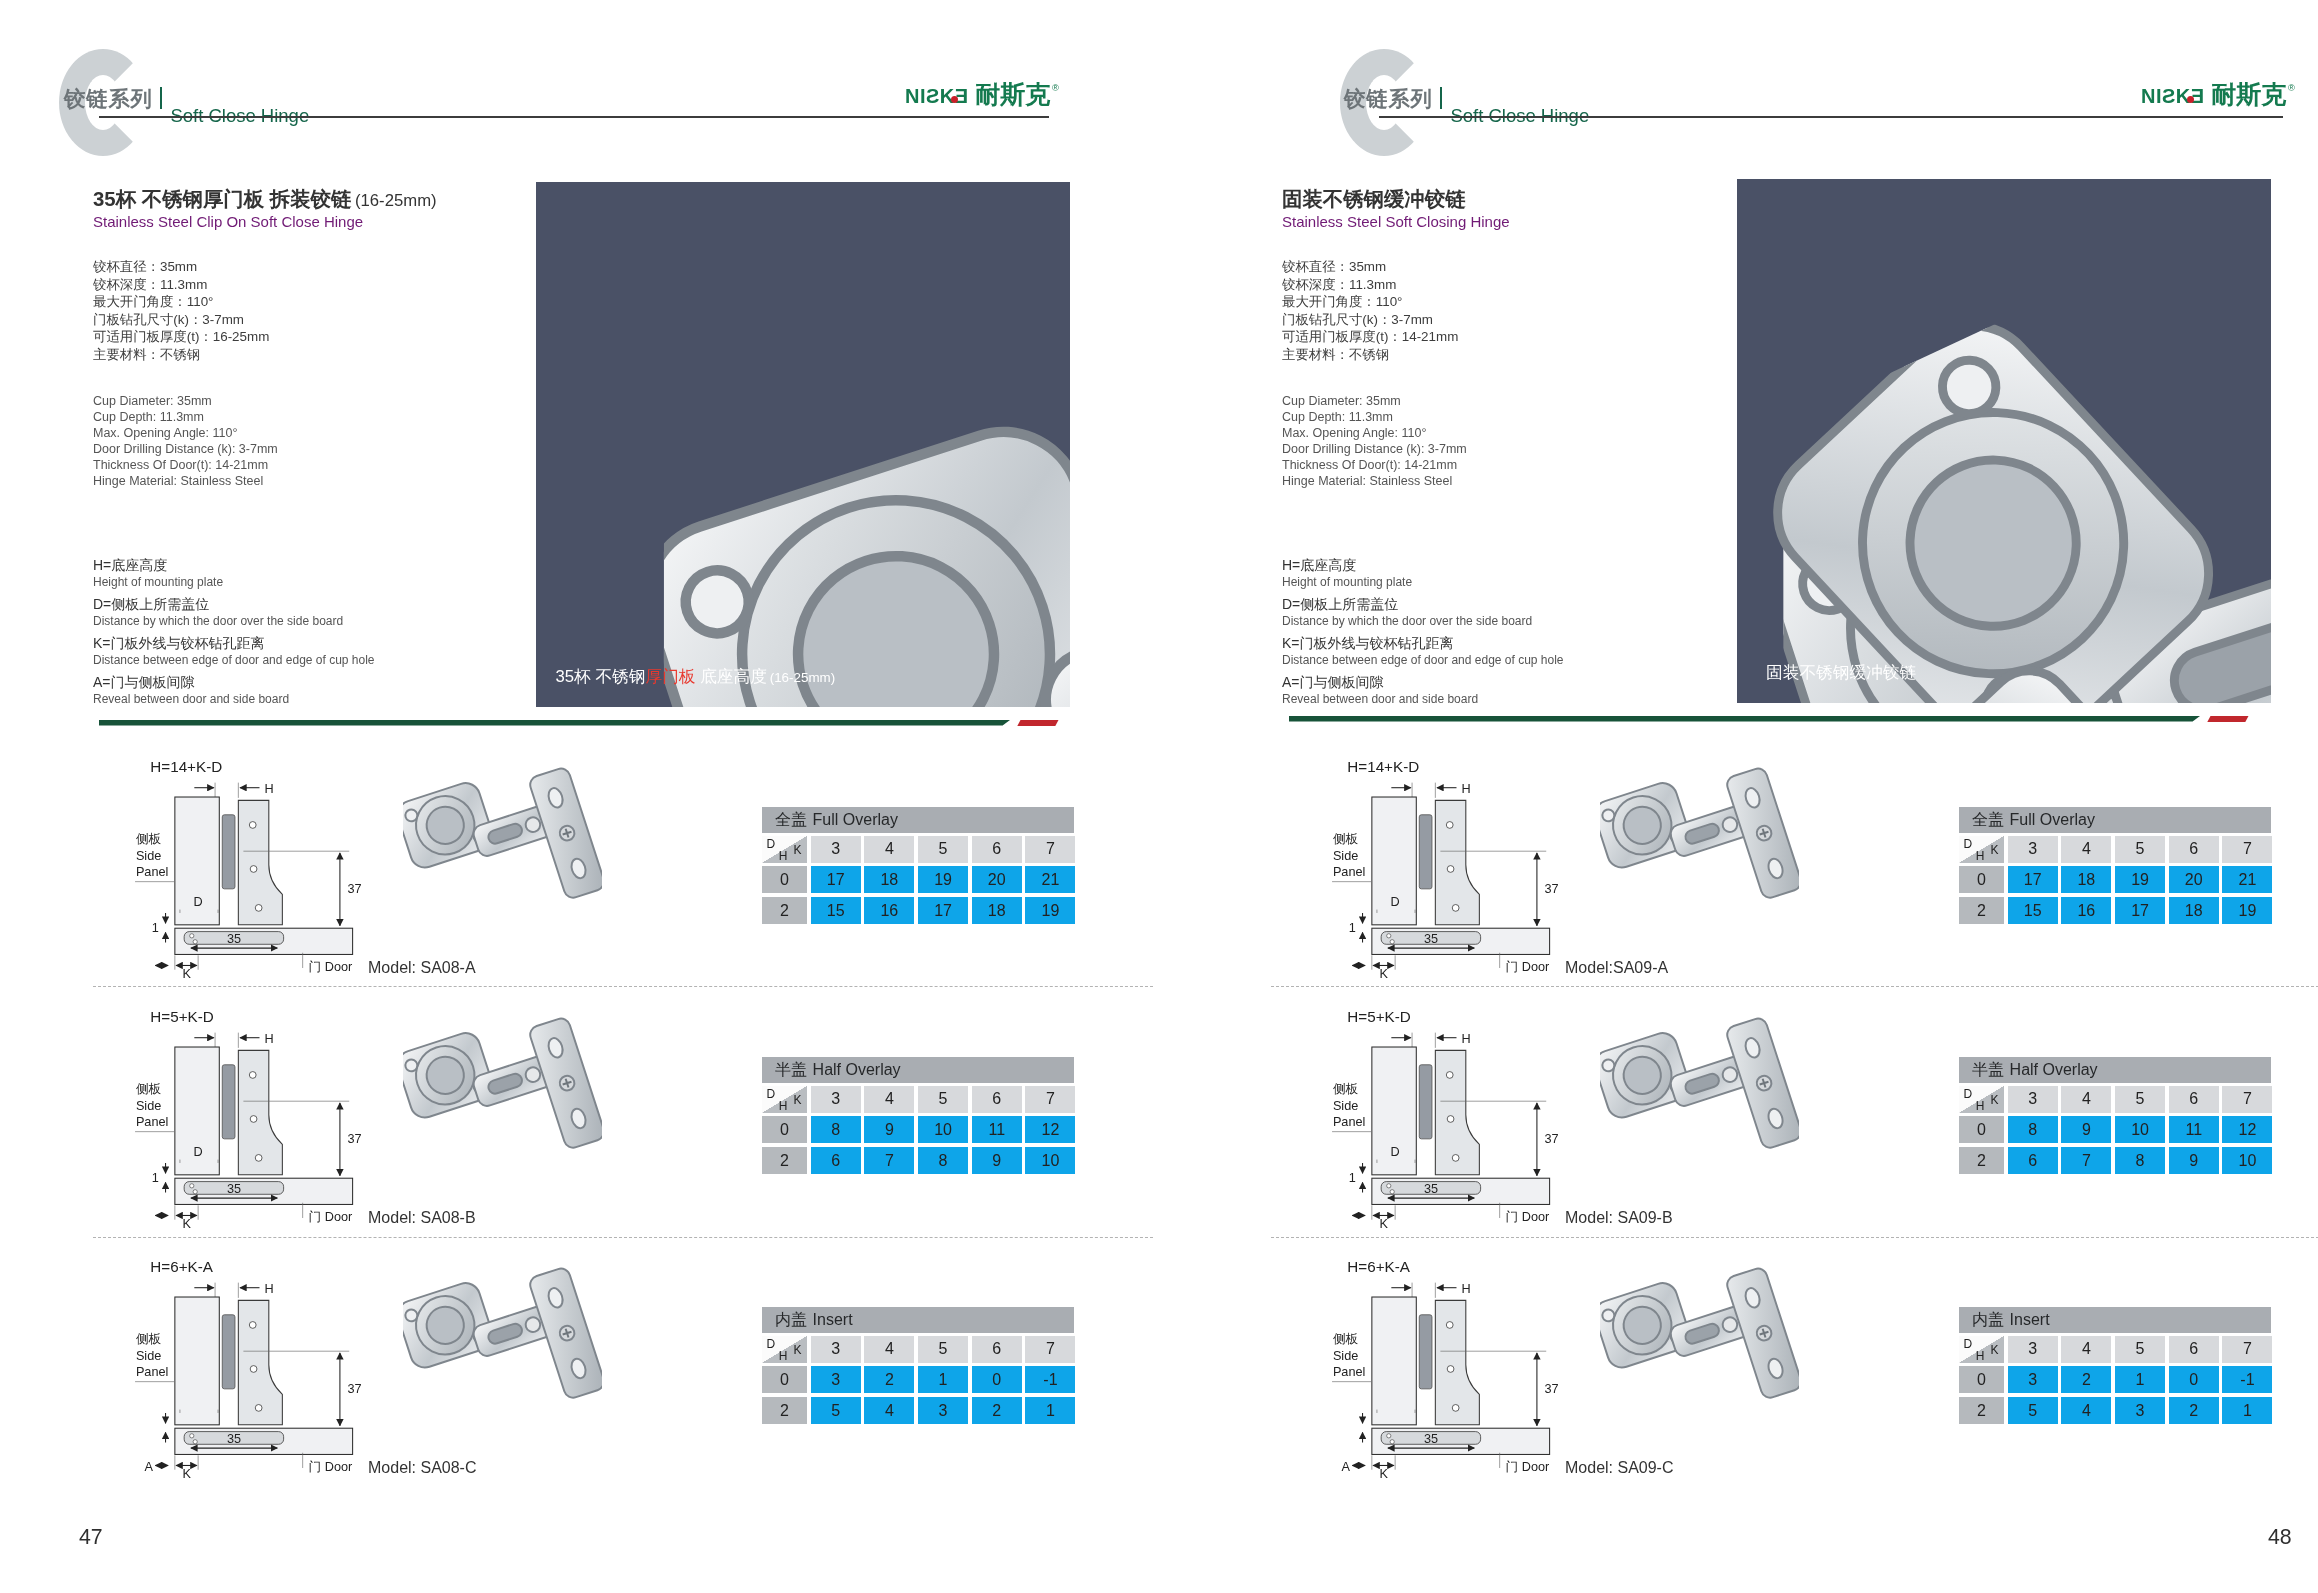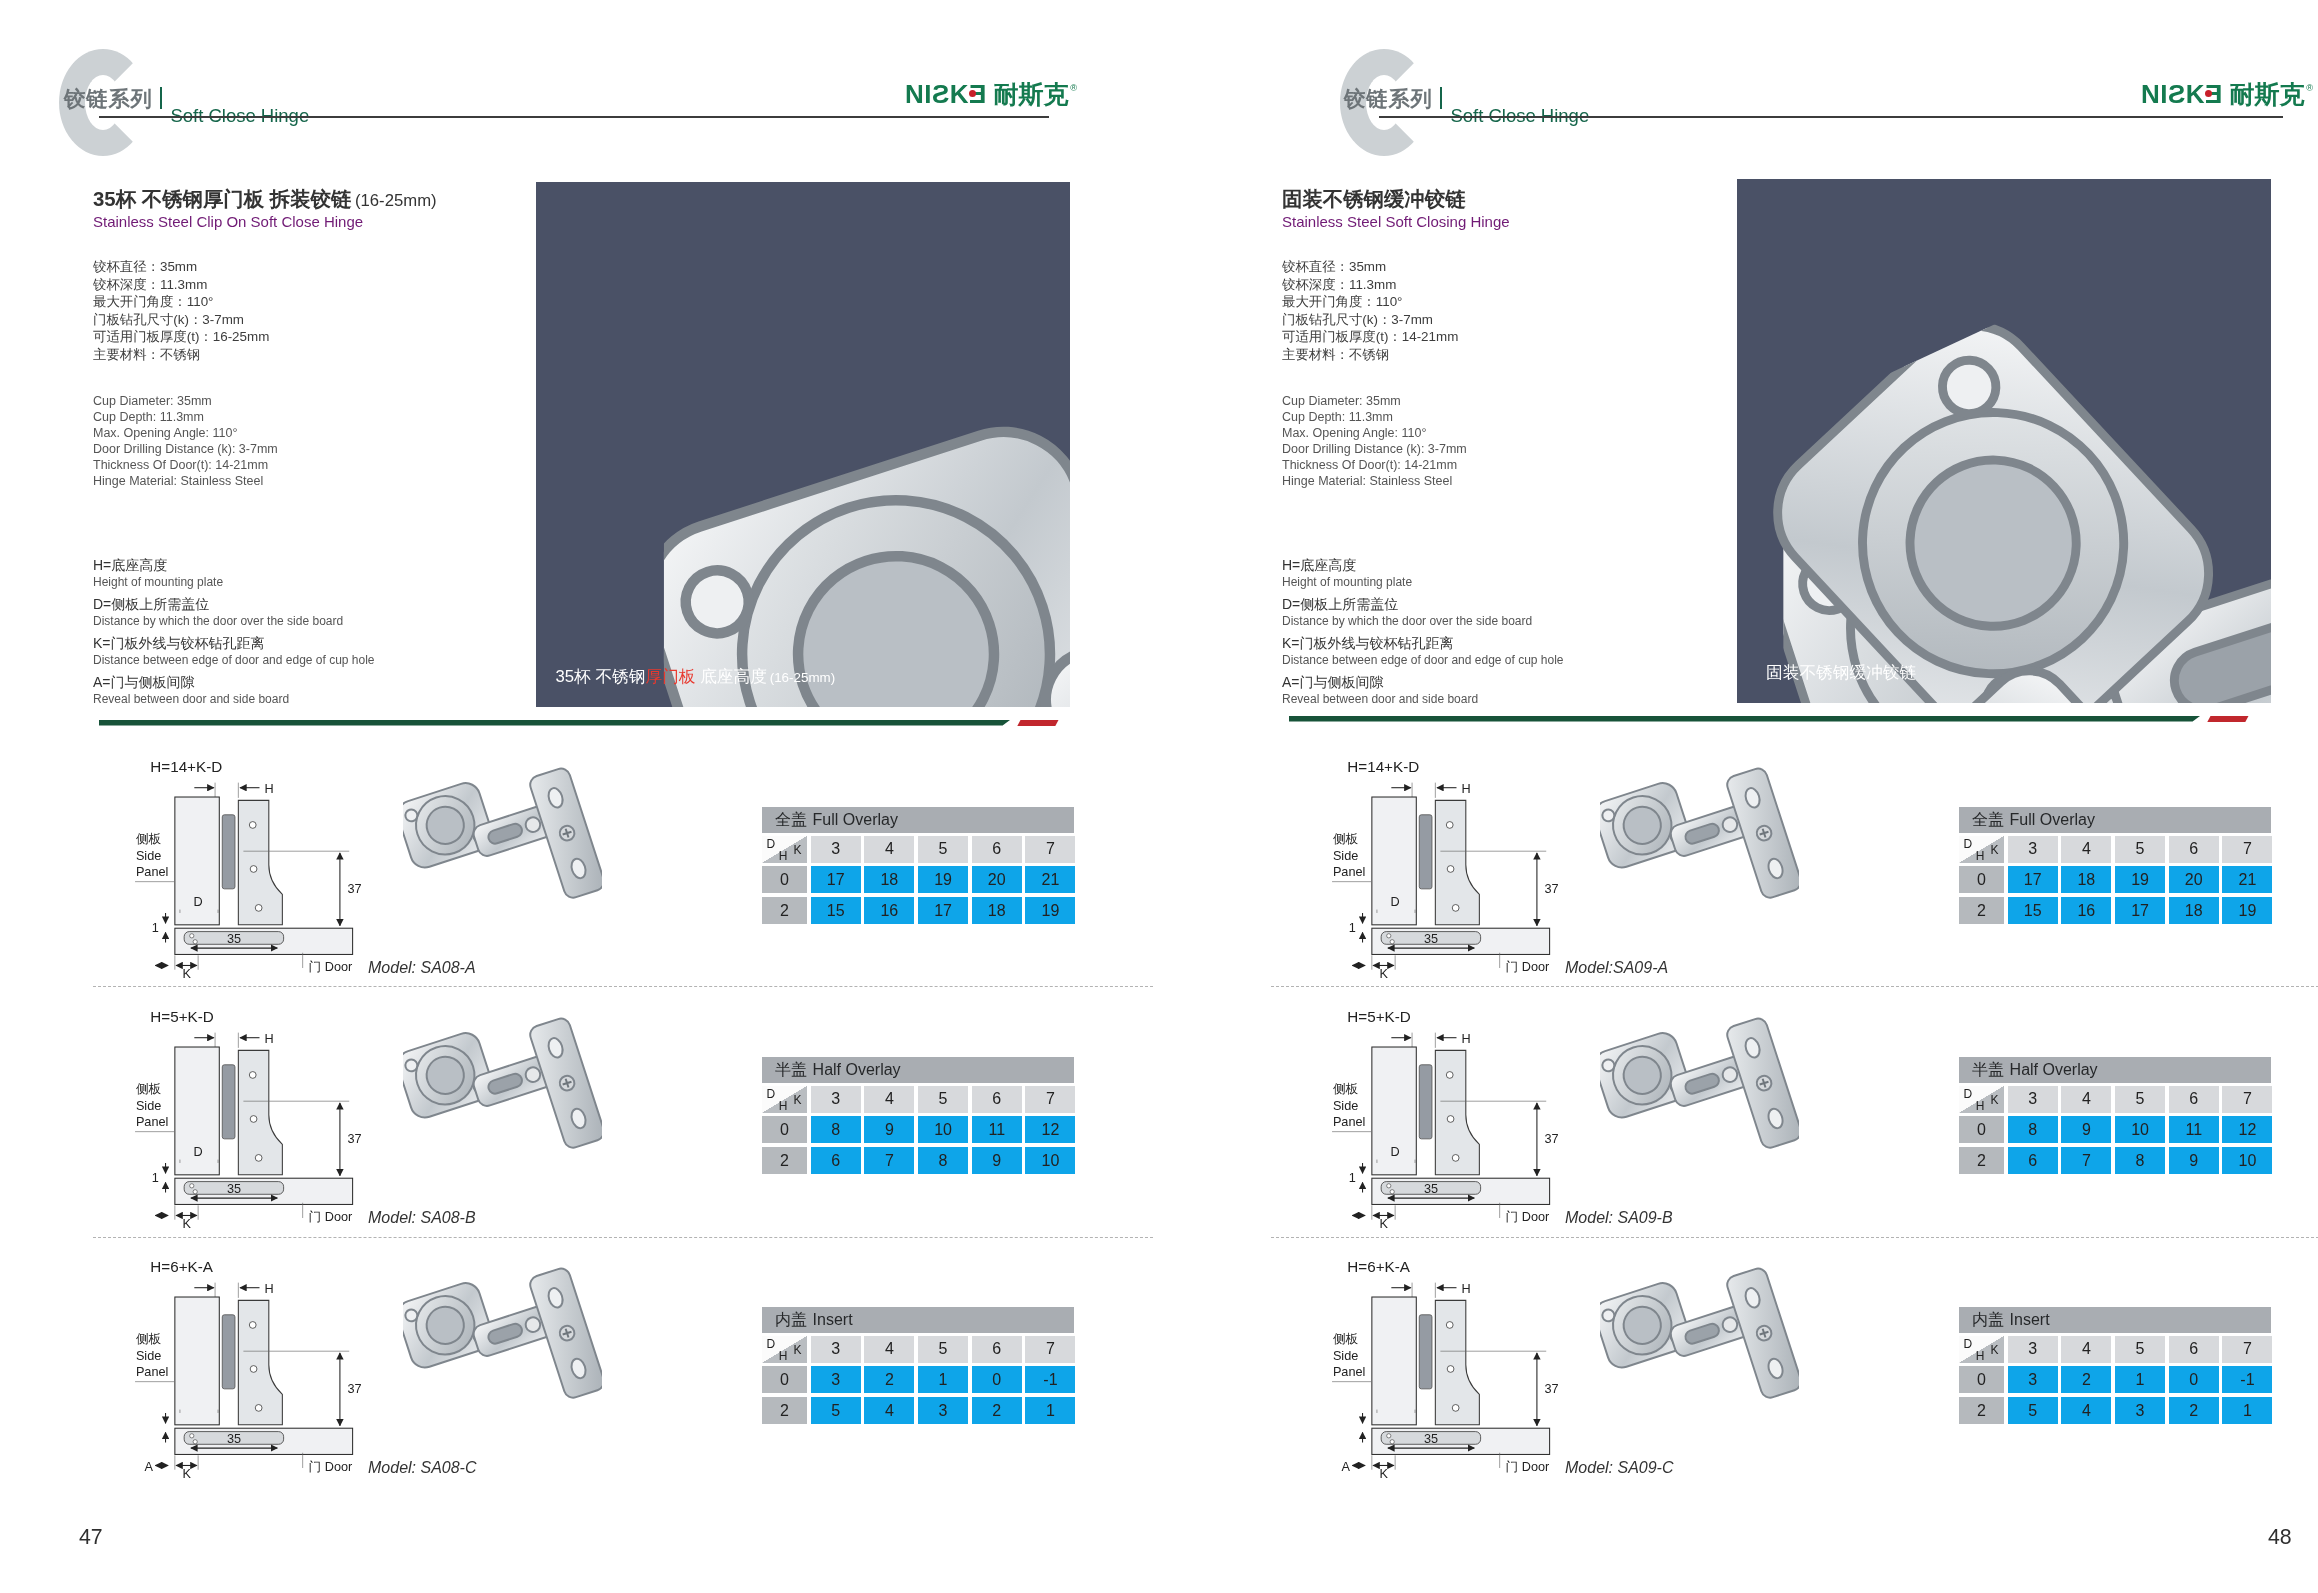--- a/index.html
+++ b/index.html
@@ -9,21 +9,21 @@
   #page-right{left:1167px;}
 
   
   .c-logo{position:absolute;width:88px;height:107px;border-radius:50%;border:26px solid #ccd1d4;border-right-color:transparent;box-sizing:border-box;}
   .series{position:absolute;display:flex;align-items:center;height:30px;}
   .series-cn{font-size:21.3px;font-weight:bold;color:#6d7478;letter-spacing:0.9px;}
   .series-sep{width:1.9px;height:22px;background:#14654a;margin:0 8.3px 0 7.4px;}
   .series-en{font-size:18.5px;color:#14654a;margin-top:36px;}
   .hrule{position:absolute;height:1.9px;background:#3c3c3c;}
   .brand{position:absolute;display:flex;align-items:baseline;}
-  .brand-latin{font-size:26px;font-weight:800;color:#147a4f;letter-spacing:0.5px;position:relative;}
+  .brand-latin{font-size:20px;font-weight:800;color:#147a4f;letter-spacing:0.5px;position:relative;}
   .brand-dot{position:absolute;width:7px;height:7px;border-radius:50%;background:#c8202a;right:11px;top:11px;}
   .brand-cn{font-size:25px;font-weight:800;color:#147a4f;margin-left:6.5px;}
   .brand-reg{font-size:9.3px;color:#147a4f;margin-left:1.9px;position:relative;top:-12px;}
 
   
   .title{position:absolute;font-size:20.4px;font-weight:600;color:#333;}
   .title .tsize{font-size:16.7px;font-weight:500;margin-left:3.7px;}
   .subtitle{position:absolute;font-size:15px;color:#701a75;}
   .specs{position:absolute;}
   .specs-cn div{font-size:13.4px;line-height:17.6px;color:#3d3d3d;}
@@ -44,21 +44,21 @@
   .div-red{position:absolute;height:5.6px;background:#c1272d;transform:skewX(-28deg);}
 
   
   .dash{position:absolute;border-top:1.4px dashed #b3b3b3;}
 
   
   .sections{position:absolute;width:1025px;}
   .section{position:relative;height:250px;}
   .diagram{position:absolute;left:14px;top:0;}
   .hinge-small{position:absolute;left:306px;top:14px;}
-  .model{position:absolute;left:271px;top:217px;font-size:16px;color:#333;font-style:italic;}
+  .model{position:absolute;left:271px;top:217px;font-size:16px;color:#333;}
 
   
   .htable{position:absolute;left:665px;top:65px;width:312px;}
   .ht-title{height:26px;line-height:26px;background:#a9adb2;color:#26282a;font-size:16px;padding-left:13px;box-sizing:border-box;}
   .ht-title .en{margin-left:5.6px;margin-top:32px;}
   .ht-grid{margin-top:2.8px;display:grid;grid-template-columns:45px repeat(5,50px);grid-auto-rows:27px;gap:3.7px;}
   .ht-grid div{display:flex;align-items:center;justify-content:center;font-size:16px;color:#222;}
   .corner{position:relative;background:linear-gradient(to bottom right,#fbfbfb 0 49.5%,#b9bdc1 50% 100%);}
   .corner span{position:absolute;font-size:12px;color:#222;}
   .corner .cd{top:0.9px;left:4.6px;}

